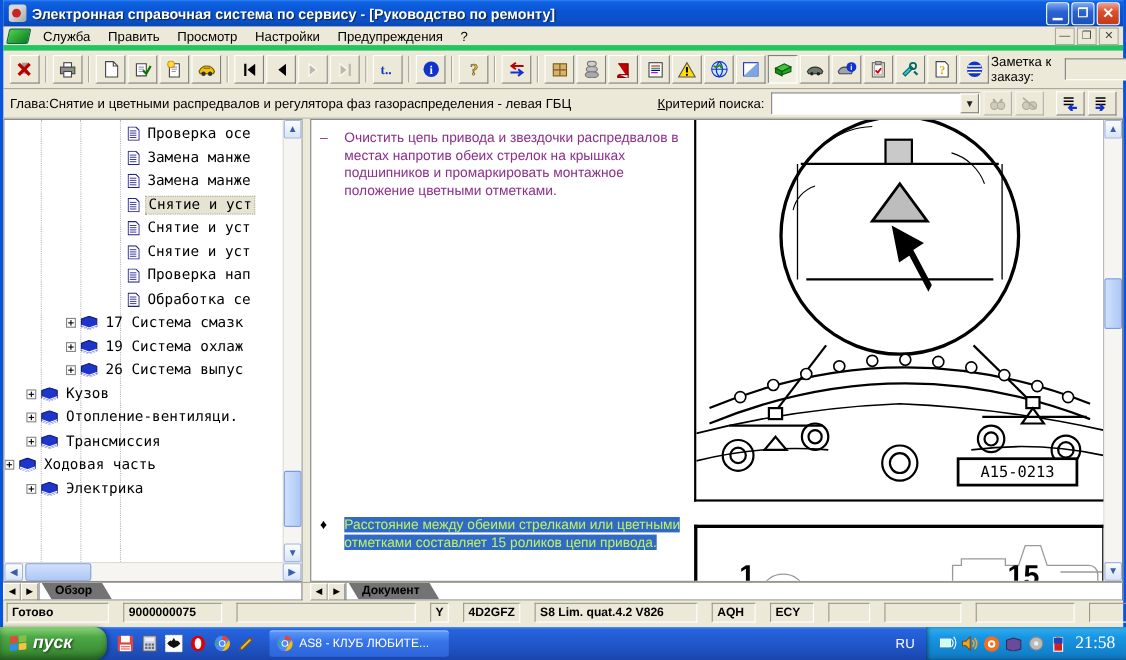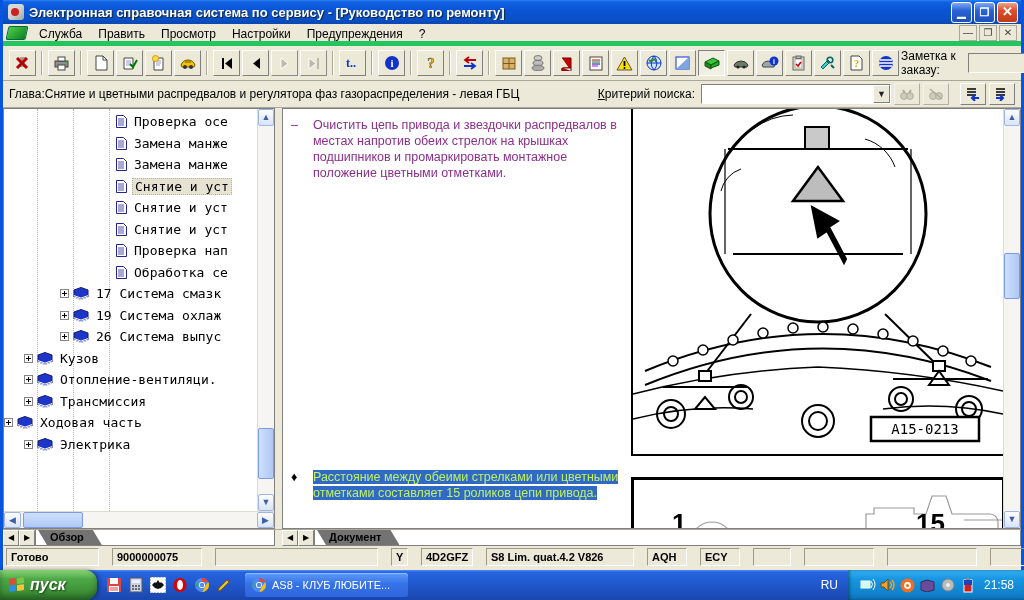--- a/index.html
+++ b/index.html
@@ -97,21 +97,21 @@
   .winflag { width:16px; height:14px; display:grid; grid-template-columns:7px 7px; grid-template-rows:6px 6px; gap:1px; transform:skewY(-6deg); }
   .winflag i { border-radius:1px; }
   .quicklaunch { display:flex; align-items:center; gap:4px; padding:0 8px; flex:0 0 auto; }
   .qlicon { width:18px; height:18px; display:flex; align-items:center; justify-content:center; }
   .tasks { display:flex; align-items:center; gap:4px; flex:1; padding:0 4px; min-width:0; }
   .taskbtn { width:163px; height:24px; border-radius:3px; display:flex; align-items:center; gap:5px; padding:0 6px; color:#fff; font-size:11px; white-space:nowrap; overflow:hidden; background:linear-gradient(180deg,#5E9BF8,#3672E8 45%,#2E66DB); box-shadow:inset 0 1px 0 #8FBCFF; }
   .taskbtn.activewin { background:linear-gradient(180deg,#1E4FB4,#173F95); box-shadow:inset 1px 1px 3px rgba(0,0,0,.5); }
   .lang { color:#fff; font-size:12px; align-self:center; padding:0 10px; flex:0 0 auto; }
   .tray { flex:0 0 auto; display:flex; align-items:center; gap:4px; padding:0 10px 0 12px; background:linear-gradient(180deg,#35AFF0 0%,#1896E3 30%,#1181CB 80%,#0D6FB4 100%); box-shadow:inset 2px 0 3px rgba(0,0,0,.35); color:#fff; }
   .trayicon { width:16px; height:16px; display:flex; align-items:center; justify-content:center; }
-  .clock { font-size:12px; color:#fff; margin-left:4px; }
+  .clock { font-size:16px; color:#fff; margin-left:4px;font-family:Liberation Serif, serif; }
 
   svg { display:block; }
 </style>
 </head>
 <body>
 
 <div class="window">
 
   <div class="titlebar">
     <div class="appicon"></div>

